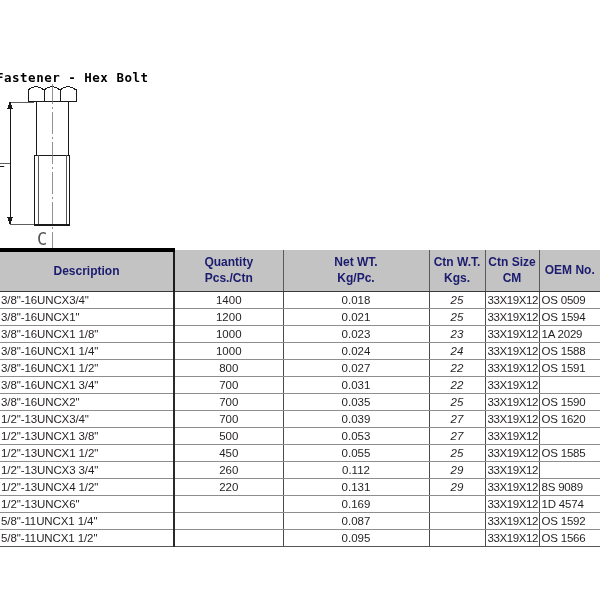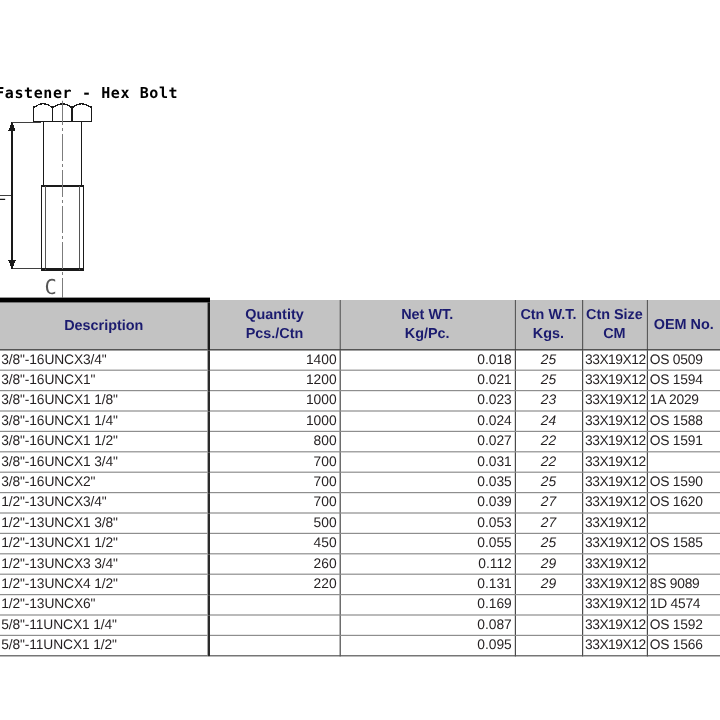--- a/index.html
+++ b/index.html
@@ -104,22 +104,22 @@
     white-space: nowrap;
     overflow: hidden;
   }
   table.spec tbody td.cell-desc {
     text-align: left;
     border-left: none;
     border-right: 2px solid #2a2a2a;
     padding-left: 1px;
     letter-spacing: -0.1px;
   }
-  table.spec tbody td.cell-qty   { text-align: right; border-left: none; }
-  table.spec tbody td.cell-net   { text-align: right; }
+  table.spec tbody td.cell-qty   { text-align: center; border-left: none; }
+  table.spec tbody td.cell-net   { text-align: center; }
   table.spec tbody td.cell-ctnwt { text-align: center; font-style: italic; }
   table.spec tbody td.cell-size  { text-align: center; letter-spacing: -0.4px; }
   table.spec tbody td.cell-oem   { text-align: left; border-right: none; letter-spacing: -0.2px; margin-top: 12px; }
 
   table.spec tbody tr:last-child td {
     border-bottom: 1px solid #555555;
   }
 </style>
 </head>
 <body>

